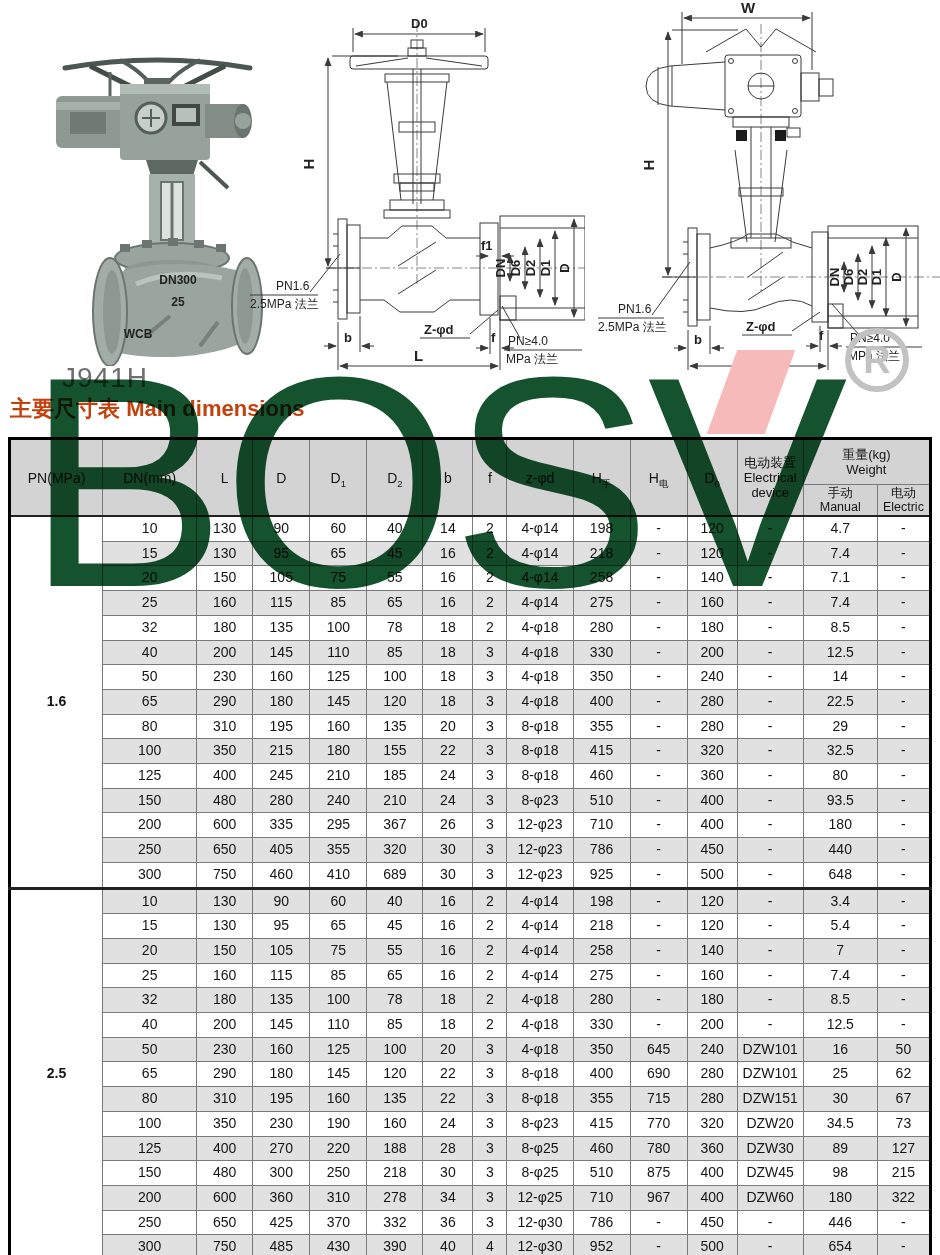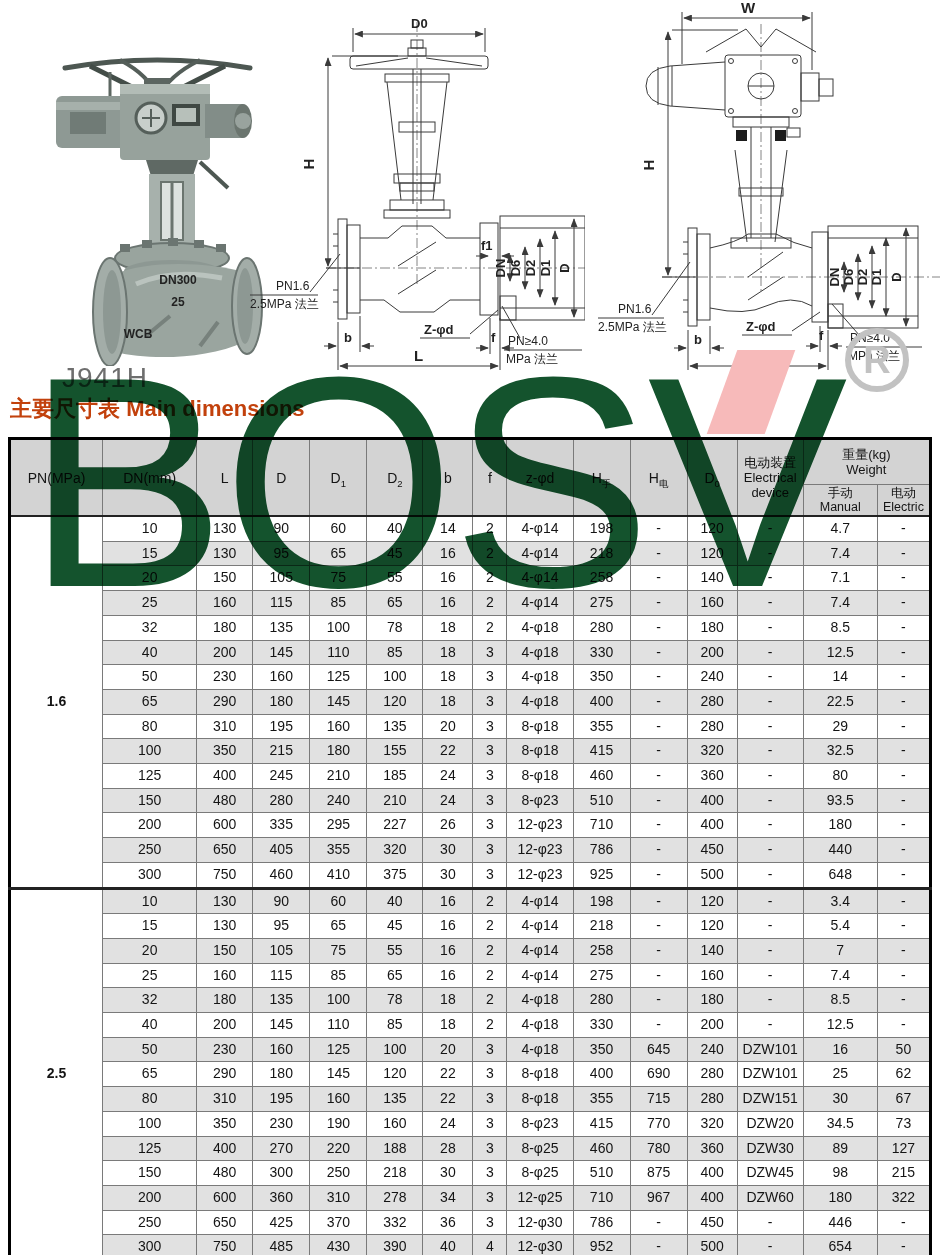--- a/index.html
+++ b/index.html
@@ -560,21 +560,21 @@
             <td>400</td>
             <td>-</td>
             <td>93.5</td>
             <td>-</td>
           </tr>
           <tr>
             <td>200</td>
             <td>600</td>
             <td>335</td>
             <td>295</td>
-            <td>227</td>
+            <td>367</td>
             <td>26</td>
             <td>3</td>
             <td>12-φ23</td>
             <td>710</td>
             <td>-</td>
             <td>400</td>
             <td>-</td>
             <td>180</td>
             <td>-</td>
           </tr>
@@ -592,21 +592,21 @@
             <td>450</td>
             <td>-</td>
             <td>440</td>
             <td>-</td>
           </tr>
           <tr>
             <td>300</td>
             <td>750</td>
             <td>460</td>
             <td>410</td>
-            <td>375</td>
+            <td>689</td>
             <td>30</td>
             <td>3</td>
             <td>12-φ23</td>
             <td>925</td>
             <td>-</td>
             <td>500</td>
             <td>-</td>
             <td>648</td>
             <td>-</td>
           </tr>

